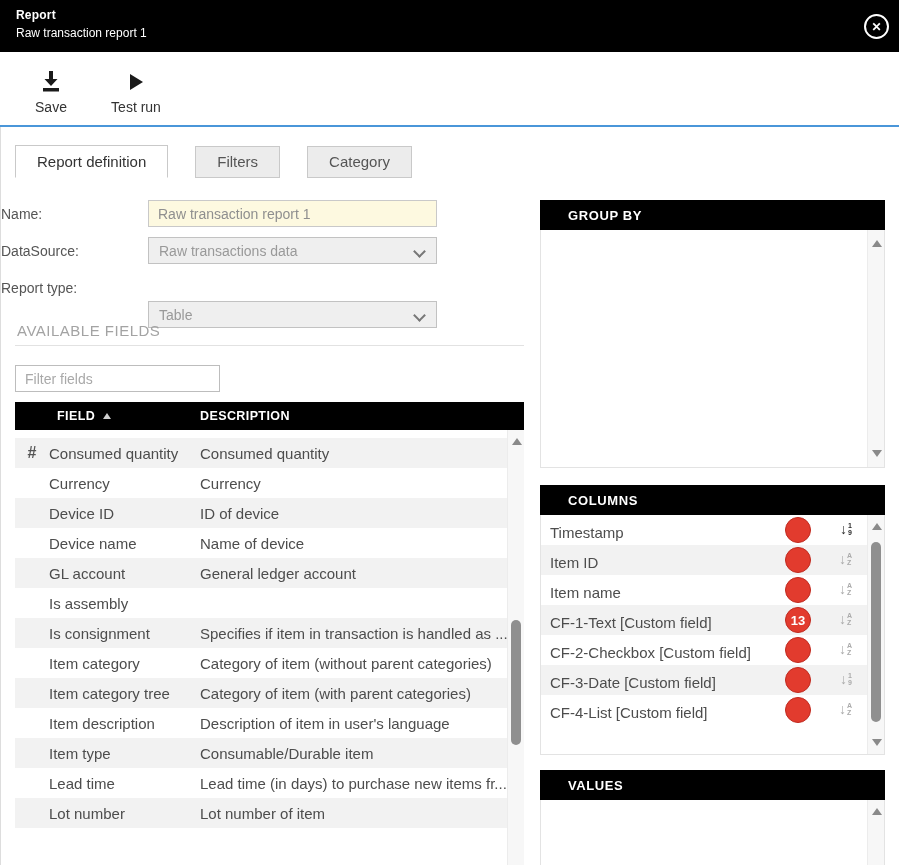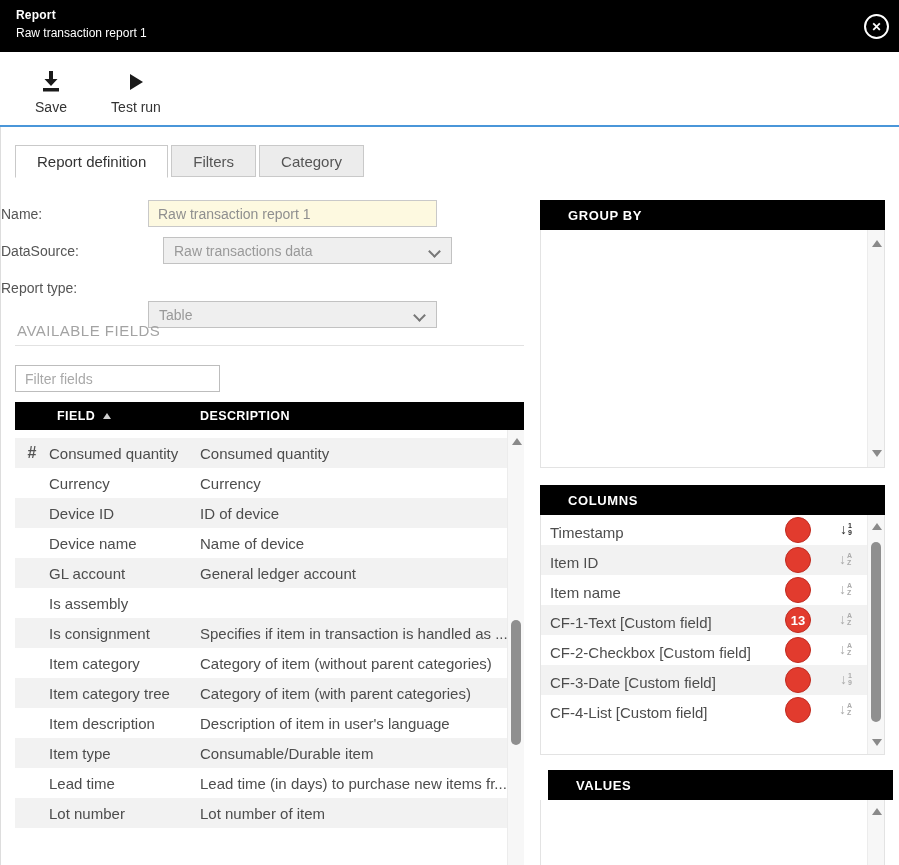--- a/index.html
+++ b/index.html
@@ -21,34 +21,34 @@
   
   .toolbar{position:absolute;top:52px;left:0;right:0;height:75px;background:#fff;
     border-bottom:2px solid #4a96d9;box-sizing:border-box;padding-left:16px;}
   .tool-btn{position:absolute;top:15px;text-align:center;cursor:pointer;color:#333;font-size:14px;}
   .tool-btn .tool-icon{height:26px;display:flex;align-items:flex-end;justify-content:center;}
   .tool-btn .tool-label{margin-top:6px;}
   #btn-save{left:28px;width:46px;}
   #btn-testrun{left:104px;width:64px;}
 
   
-  .tabs{position:absolute;top:145px;left:15px;height:33px;display:flex;align-items:flex-start;}
+  .tabs{position:absolute;top:145px;left:15px;height:33px;display:flex;align-items:center;gap:24px;}
   .tab{height:32px;box-sizing:border-box;display:flex;align-items:center;padding:0 21px;
     background:#ececec;border:1px solid #c9c9c9;margin-right:3px;font-size:15px;color:#555;cursor:pointer;}
   .tab.active{height:33px;background:#fff;border-bottom:1px solid #fff;color:#333;}
 
   
   .f-label{position:absolute;left:1px;font-size:14px;color:#555;}
   #lbl-name{top:206px;} #lbl-ds{top:243px;} #lbl-rt{top:280px;}
   .f-input{position:absolute;left:148px;width:289px;height:27px;box-sizing:border-box;font-size:14px;
     font-family:"Liberation Sans",sans-serif;}
   #inp-name{top:200px;background:#fdf9e0;border:1px solid #c9c9c9;color:#8f8f8f;padding:0 9px;outline:none;}
   .f-select{background:#efefef;border:1px solid #c2c2c2;color:#999;display:flex;align-items:center;
     padding:0 10px;cursor:pointer;position:relative;}
-  #sel-ds{top:237px;margin-left:15px;} #sel-rt{top:274px;}
+  #sel-ds{top:237px;} #sel-rt{top:274px;}
   .chev{position:absolute;right:12px;top:9px;width:7px;height:7px;border-right:2px solid #777;
     border-bottom:2px solid #777;transform:rotate(45deg);}
 
   
   #af-heading{position:absolute;top:322px;left:17px;font-size:15px;color:#a3a3a3;letter-spacing:.5px;}
   #af-rule{position:absolute;top:345px;left:15px;width:509px;height:0;border-top:1px solid #e2e2e2;}
   #filter-input{position:absolute;top:365px;left:15px;width:205px;height:27px;box-sizing:border-box;
     border:1px solid #bdbdbd;padding:0 9px;font-size:14px;color:#333;outline:none;
     font-family:"Liberation Sans",sans-serif;}
   #filter-input::placeholder{color:#a9a9a9;}
@@ -103,21 +103,21 @@
   .sort .sort-letters i{font-style:normal;}
   .crow.sort-active .sort{color:#2b2b2b;}
   .badge{position:absolute;right:57px;top:2px;width:26px;height:26px;border-radius:50%;
     background:#e23b2e;border:1px solid #c0281d;box-sizing:border-box;color:#fff;font-size:13px;
     font-weight:bold;display:flex;align-items:center;justify-content:center;margin-left:36px;}
   #col-scroll{top:0;right:0;bottom:0;}
   #col-scroll .arr-up{top:8px;}
   #col-scroll .thumb{top:27px;height:180px;}
   #col-scroll .arr-down{bottom:8px;}
 
-  #values-header{top:770px;margin-left:8px;}
+  #values-header{top:770px;}
   #values-list{top:800px;height:65px;border-bottom:none;}
   #val-scroll{top:0;right:0;bottom:0;}
   #val-scroll .arr-up{top:8px;}
 </style>
 </head>
 <body>
 
 <div class="edge-left"></div>
 
 <div class="dlg-header">

